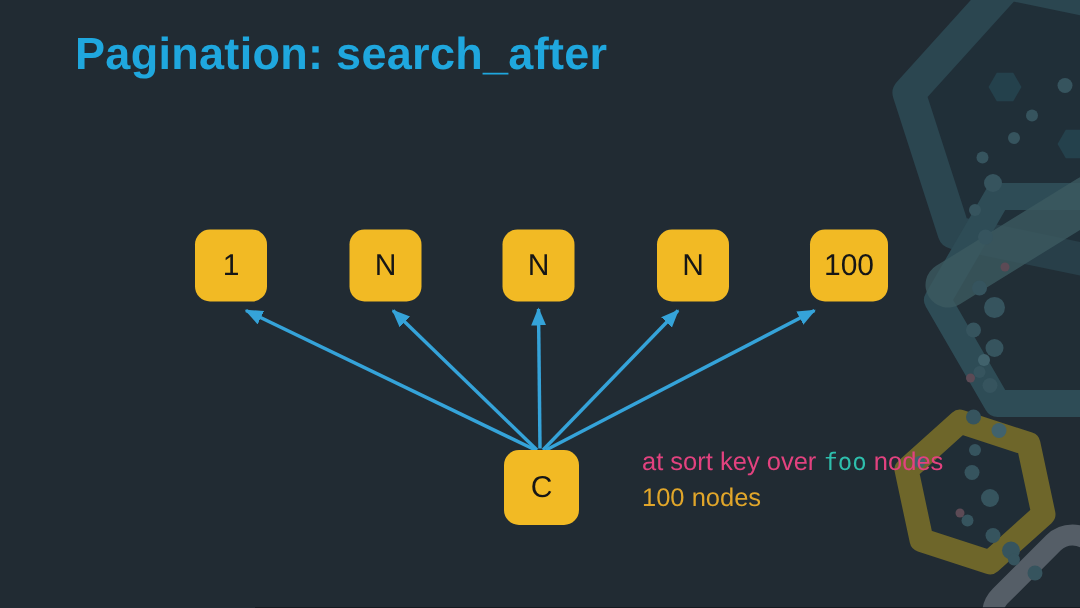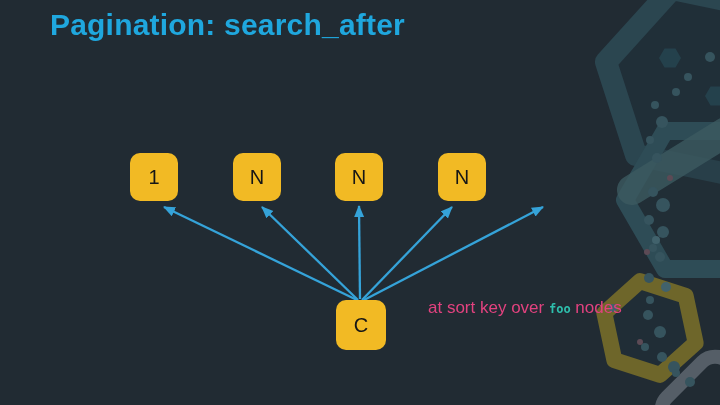--- a/index.html
+++ b/index.html
@@ -13,21 +13,21 @@
   }
   .decor, .arrows {
     position: absolute;
     left: 0; top: 0;
     width: 720px; height: 405px;
     pointer-events: none;
   }
   .title {
     position: absolute;
     left: 50px;
-    top: 8px;
+    top: 20px;
     margin: 0;
     font-size: 30px;
     font-weight: 700;
     letter-spacing: 0.2px;
     color: #1fa7de;
   }
   .node {
     position: absolute;
     top: 153px;
     width: 48px;
@@ -51,22 +51,22 @@
     left: 428px;
     top: 296px;
     width: 228px;
     font-size: 17px;
     line-height: 24px;
     color: #e2427f;
   }
   .caption span { white-space: pre-wrap; }
   .caption .code {
     font-family: "DejaVu Sans Mono", monospace;
-    font-weight: 700;
-    font-size: 12px;
+    font-weight: 400;
+    font-size: 16px;
     color: #2ebfad;
   }
   .caption .line3 { color: #e1a62a; }
 </style>
 </head>
 <body>
 
 <div class="slide">
 
   <svg class="decor" viewBox="0 0 720 405" aria-hidden="true">
@@ -135,22 +135,26 @@
       <line x1="360" y1="299" x2="359" y2="206" marker-end="url(#ah)"></line>
       <line x1="362" y1="300" x2="452" y2="207" marker-end="url(#ah)"></line>
       <line x1="364" y1="300" x2="543" y2="207" marker-end="url(#ah)"></line>
     </g>
   </svg>
 
   <div class="node n1">1</div>
   <div class="node n2">N</div>
   <div class="node n3">N</div>
   <div class="node n4">N</div>
+  <div class="node n5">100</div>
 
   <div class="node nc">C</div>
 
   <div class="caption">
     <div>
       <span>at sort key over </span><span class="code">foo</span><span> nodes</span>
     </div>
+    <div class="line3">
+      <span>100 nodes</span>
+    </div>
   </div>
 
 </div>
 
 </body></html>

